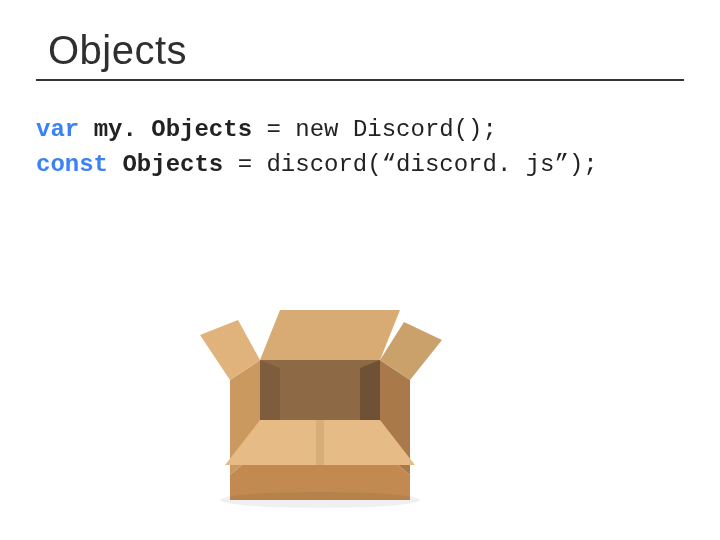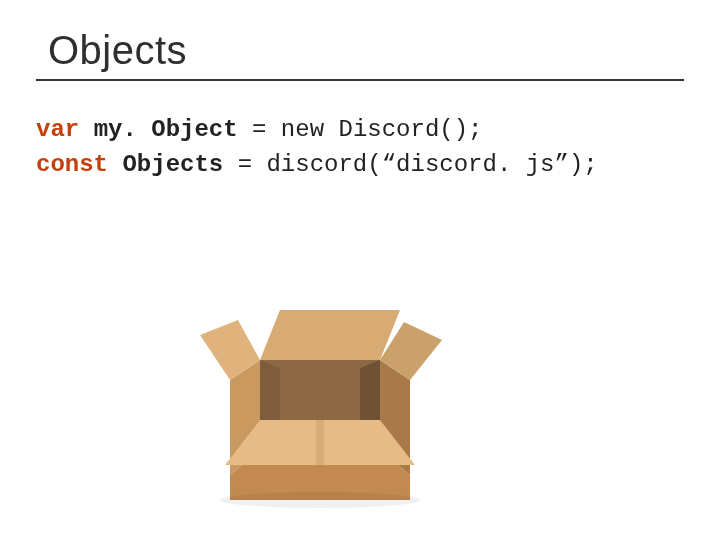--- a/index.html
+++ b/index.html
@@ -32,40 +32,40 @@
     width: 100%;
     margin-bottom: 32px;
   }
   .code {
     font-family: Consolas, "Courier New", monospace;
     font-size: 24px;
     line-height: 1.45;
     white-space: pre;
     color: #222;
   }
-  .kw { color: #c2410c; font-weight: bold; }
+  .kw { color: #3b82f6; font-weight: bold; }
   .id { font-weight: bold; }
   .box-wrap {
     position: absolute;
     left: 190px;
     top: 250px;
     width: 260px;
     height: 260px;
   }
   .box-wrap svg { width: 100%; height: 100%; }
 </style>
 </head>
 <body>
 
 <div class="slide">
 
   <h1 class="title">Objects</h1>
   <div class="rule"></div>
 
-  <div class="code"><span class="kw">var</span> <span class="id">my. Object</span><span> = new Discord();</span>
+  <div class="code"><span class="kw">var</span> <span class="id">my. Objects</span><span> = new Discord();</span>
 <span class="kw">const</span> <span class="id">Objects</span><span> = discord(“discord. js”);</span></div>
 
   <div class="box-wrap" aria-label="open-cardboard-box">
     <svg viewBox="0 0 260 260" xmlns="http://www.w3.org/2000/svg">
 
       <polygon points="70,110 190,110 190,170 70,170" fill="#8d6a45"></polygon>
 
       <polygon points="40,130 70,110 70,200 40,225" fill="#c9995f"></polygon>
 
       <polygon points="220,130 190,110 190,200 220,225" fill="#a9794a"></polygon>

